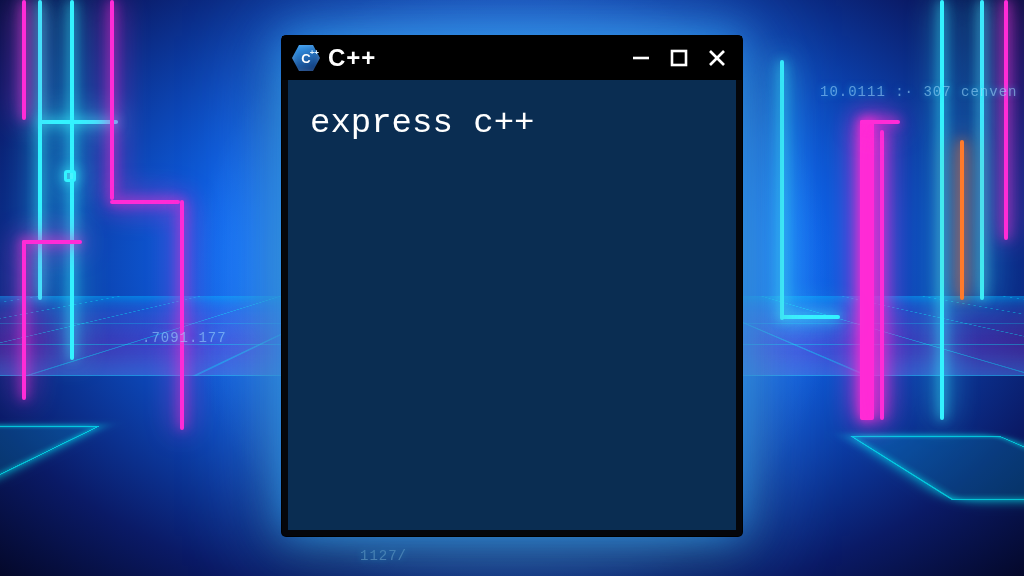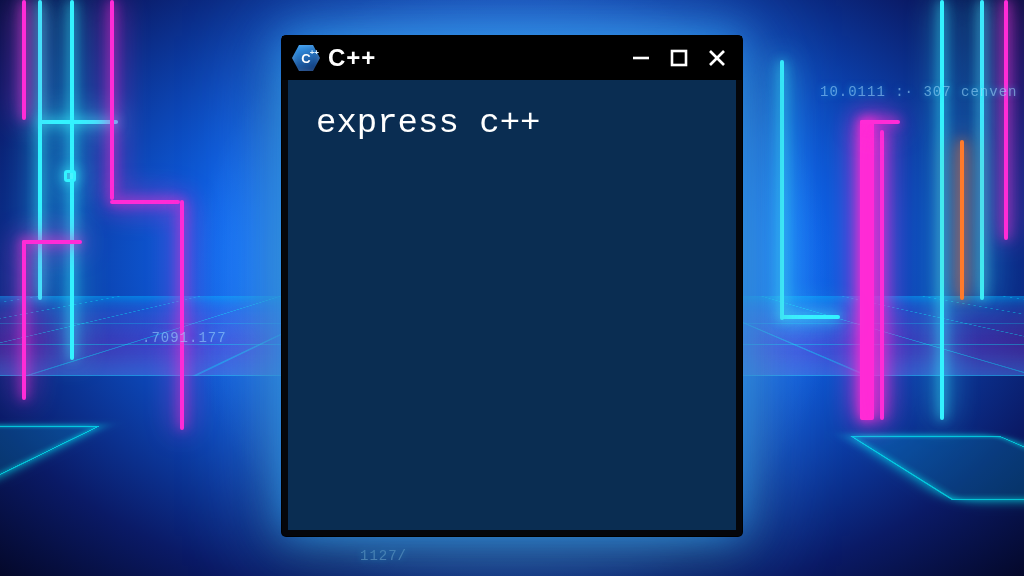--- a/index.html
+++ b/index.html
@@ -112,21 +112,21 @@
     }
     .titlebar .spacer { flex: 1; }
     .titlebar .ctrl {
       color: #fff; width: 30px; height: 30px; display:flex; align-items:center; justify-content:center;
       font-size: 22px; cursor: pointer; user-select: none;
     }
     .titlebar .ctrl svg { stroke: #fff; stroke-width: 2.6; fill: none; }
     .client {
       position: absolute; left: 6px; right: 6px; top: 44px; bottom: 6px;
       background: #0a2d52;
-      padding: 24px 28px;
+      padding: 24px 22px;
     }
     .client .line {
       color: #fff;
       font-family: "Courier New", ui-monospace, Menlo, Consolas, monospace;
       font-size: 34px;
       letter-spacing: 0px;
       white-space: pre;
     }
   </style>
 </head>

